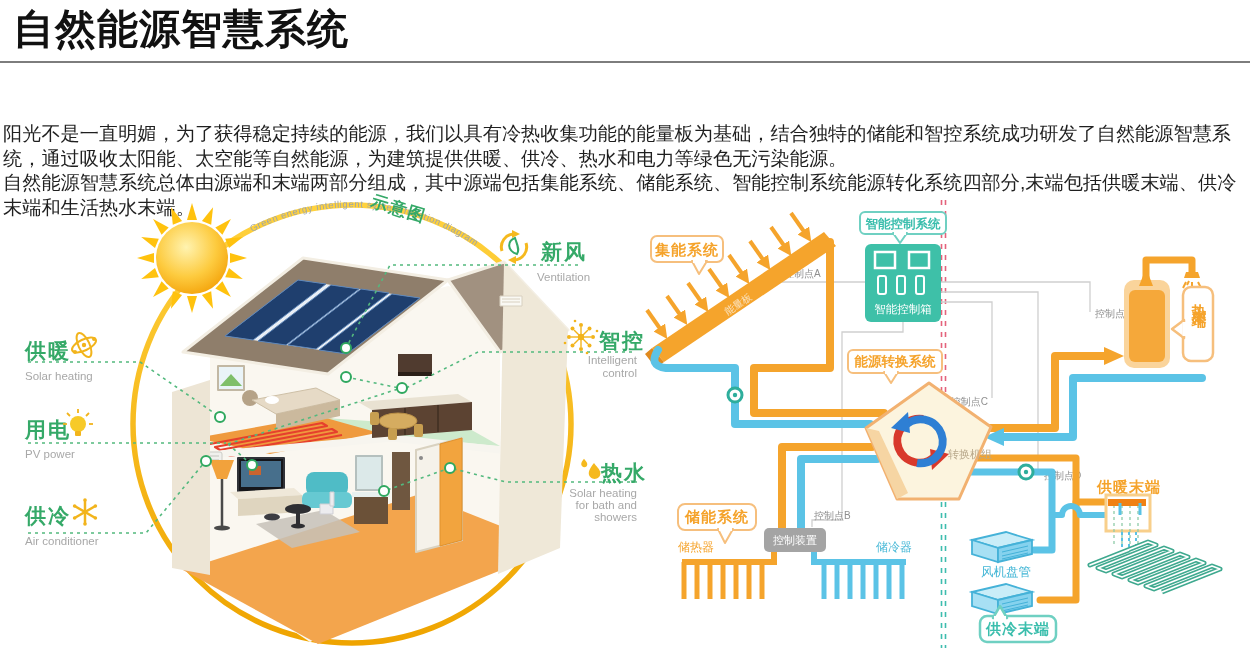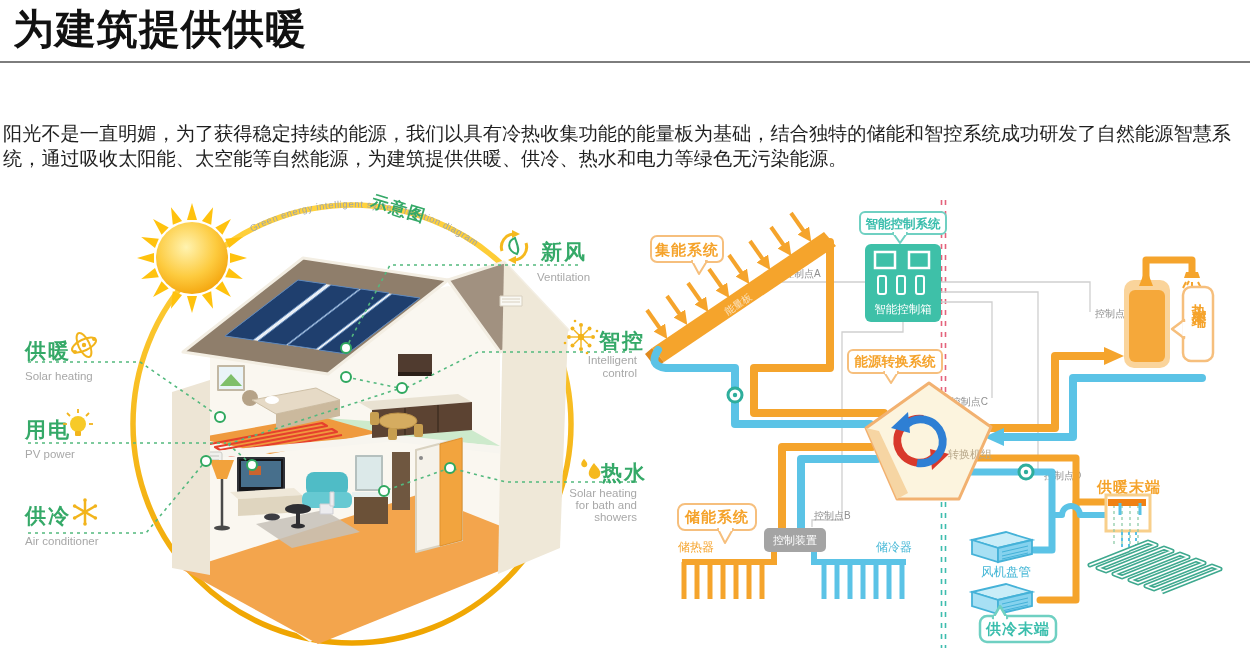--- a/index.html
+++ b/index.html
@@ -14,23 +14,24 @@
   #hw-terminal-text{position:absolute;left:1187px;top:292px;width:24px;height:66px;
       writing-mode:vertical-rl;text-orientation:upright;font-size:14.5px;font-weight:bold;
       color:#F5A32B;letter-spacing:3px;line-height:24px;}
   svg text{font-family:"Liberation Sans","DejaVu Sans",sans-serif;}
 </style>
 </head>
 <body>
 
 <div id="page">
 
-  <div id="page-title">为建筑提供供暖</div>
+  <div id="page-title">自然能源智慧系统</div>
   <div id="title-divider"></div>
   <div id="intro1" class="intro">阳光不是一直明媚，为了获得稳定持续的能源，我们以具有冷热收集功能的能量板为基础，结合独特的储能和智控系统成功研发了自然能源智慧系统，通过吸收太阳能、太空能等自然能源，为建筑提供供暖、供冷、热水和电力等绿色无污染能源。</div>
+  <div id="intro2" class="intro">自然能源智慧系统总体由源端和末端两部分组成，其中源端包括集能系统、储能系统、智能控制系统能源转化系统四部分,末端包括供暖末端、供冷末端和生活热水末端。</div>
 
   <svg style="position:absolute;left:0;top:180px;" width="1250" height="470" viewBox="0 180 1250 470">
     <defs>
       <linearGradient id="gRing" x1="0" y1="0" x2="0" y2="1">
         <stop offset="0" stop-color="#FFD23E"></stop>
           <stop offset="1" stop-color="#EFA400"></stop>
       </linearGradient>
       <radialGradient id="gSun" cx="0.42" cy="0.35" r="0.75">
         <stop offset="0" stop-color="#FFF3B0"></stop>
           <stop offset="0.55" stop-color="#FDCB3F"></stop>

